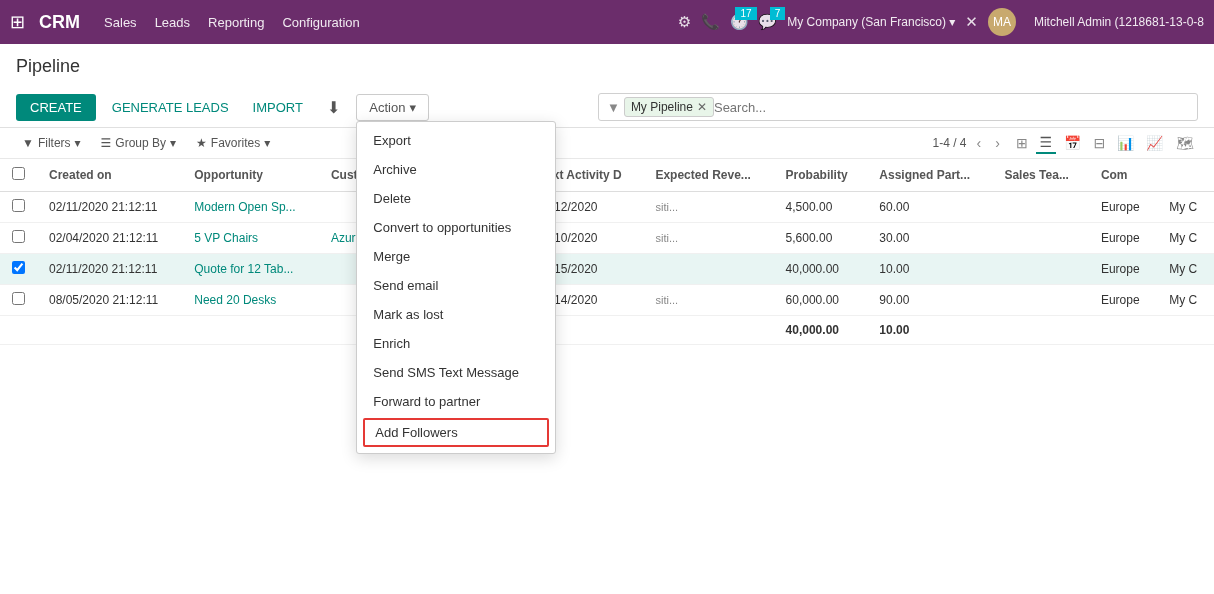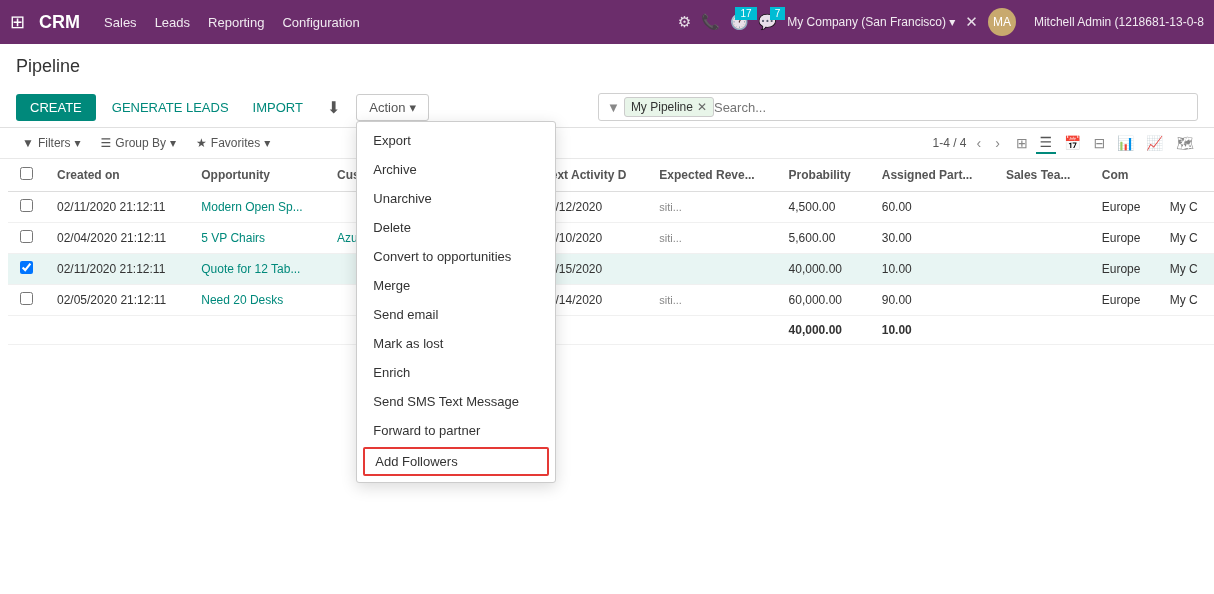--- a/index.html
+++ b/index.html
@@ -119,21 +119,21 @@
       font-size: 12px;
       cursor: pointer;
       padding: 3px 6px;
     }
     .pagination { margin-left: auto; display: flex; align-items: center; gap: 6px; font-size: 12px; color: #555; }
     .view-icons { display: flex; gap: 4px; }
     .view-icon { background: none; border: none; color: #888; font-size: 14px; cursor: pointer; padding: 2px 4px; }
     .view-icon.active { color: #555; border-bottom: 2px solid #00897b; }
 
     
-    .table-wrap { overflow-x: auto; padding-left: 8px; }
+    .table-wrap { overflow-x: auto; }
     table { width: 100%; border-collapse: collapse; }
     thead tr { border-bottom: 1px solid #ddd; }
     th {
       text-align: left;
       padding: 8px 12px;
       font-size: 12px;
       font-weight: 600;
       color: #555;
       white-space: nowrap;
       background: white;
@@ -238,21 +238,20 @@
     <button class="btn-icon">⬇</button>
 
     <div class="action-dropdown">
       <button class="btn-action">
         <span>Action</span>
         <span>▾</span>
       </button>
       <div class="dropdown-menu">
         <div class="dropdown-item">Export</div>
         <div class="dropdown-item">Archive</div>
-        <div class="dropdown-item">Unarchive</div>
         <div class="dropdown-item">Delete</div>
         <div class="dropdown-item">Convert to opportunities</div>
         <div class="dropdown-item">Merge</div>
         <div class="dropdown-item">Send email</div>
         <div class="dropdown-item">Mark as lost</div>
         <div class="dropdown-item">Enrich</div>
         <div class="dropdown-item">Send SMS Text Message</div>
         <div class="dropdown-item">Forward to partner</div>
         <div class="dropdown-item highlighted">Add Followers</div>
       </div>
@@ -357,21 +356,21 @@
           <td>02/15/2020</td>
           <td></td>
           <td>40,000.00</td>
           <td>10.00</td>
           <td></td>
           <td>Europe</td>
           <td>My C</td>
         </tr>
         <tr>
           <td class="cb-col"><input type="checkbox" style=""></td>
-          <td>02/05/2020 21:12:11</td>
+          <td>08/05/2020 21:12:11</td>
           <td class="link-cell">Need 20 Desks</td>
           <td></td>
           <td class="link-cell">Peru</td>
           <td>02/14/2020</td>
           <td style="color:#888; font-size:11px;">siti...</td>
           <td>60,000.00</td>
           <td>90.00</td>
           <td></td>
           <td>Europe</td>
           <td>My C</td>

